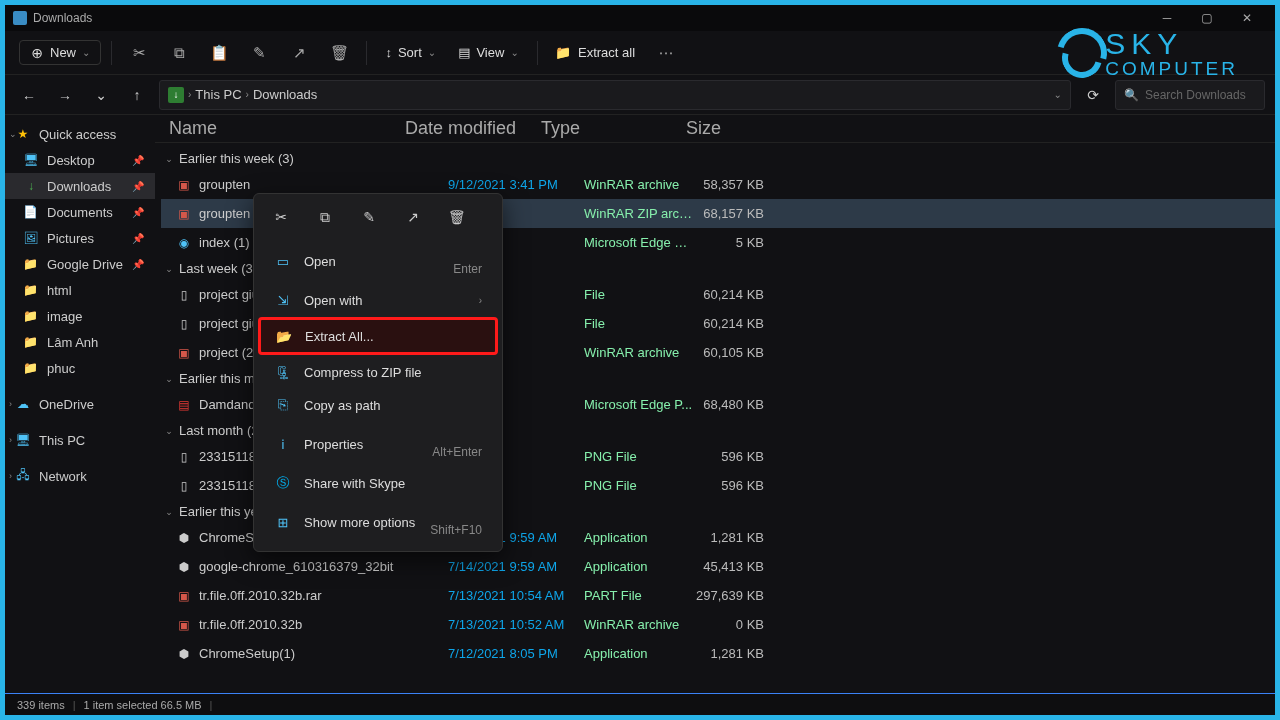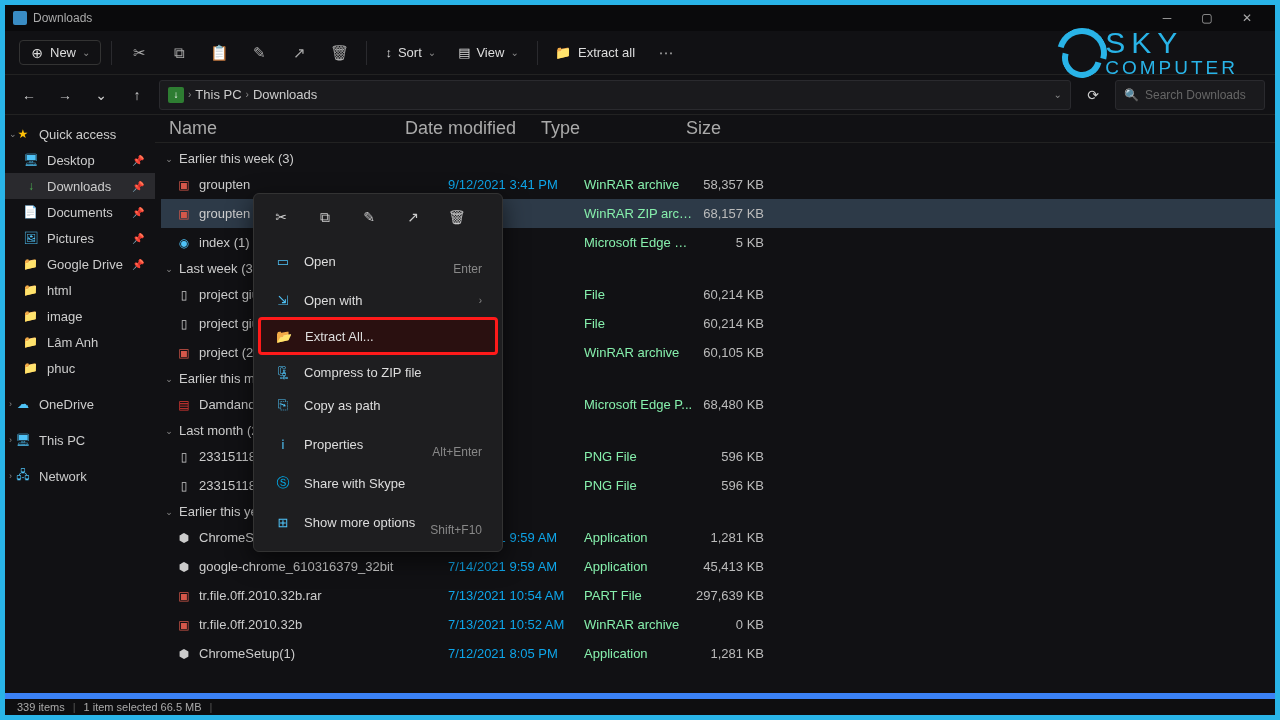--- a/index.html
+++ b/index.html
@@ -51,23 +51,23 @@
 .row .fsize { width: 70px; text-align: right; color: #bbb; }
 .ctx { position: absolute; left: 98px; top: 78px; width: 250px; background: #1e1e20; border: 1px solid #333; border-radius: 6px; padding: 6px 4px; box-shadow: 0 8px 24px rgba(0,0,0,0.6); z-index: 50; }
 .ctx-row-icons { display: flex; gap: 18px; padding: 4px 10px 8px 10px; }
 .ctx-ic { width: 26px; height: 26px; display: flex; align-items: center; justify-content: center; color: #ccc; font-size: 14px; border-radius: 4px; }
 .ctx-item { display: flex; align-items: center; padding: 7px 14px; color: #ddd; font-size: 13px; border-radius: 4px; gap: 12px; margin: 1px 2px; }
 .ctx-item.highlight { border: 3px solid #ff1a1a; background: #2a1010; margin: 0; }
 .ctx-item .ci-icon { width: 18px; height: 18px; display: flex; align-items: center; justify-content: center; font-size: 13px; color: #4fc3f7; }
 .ctx-item .ci-label { flex: 1; }
 .ctx-item .ci-short { color: #888; font-size: 12px; margin-top: 16px; }
 .ctx-item .ci-arrow { color: #888; font-size: 10px; }
-.statusbar { height: 22px; background: #0e0e10; border-top: 6px solid #3b82f6; display: flex; align-items: center; padding: 0 12px; color: #aaa; font-size: 11px; gap: 4px; }
+.statusbar { height: 22px; background: #0e0e10; border-top: 1px solid #3b82f6; display: flex; align-items: center; padding: 0 12px; color: #aaa; font-size: 11px; gap: 4px; }
 .statusbar .sep { color: #555; margin: 0 4px; }
-.logo { position: absolute; top: 28px; right: 42px; display: flex; gap: 2px; z-index: 100; }
+.logo { position: absolute; top: 28px; right: 42px; display: flex; align-items: center; gap: 2px; z-index: 100; }
 .logo-swirl { width: 50px; height: 50px; position: relative; }
 .logo-swirl::before, .logo-swirl::after { content: ''; position: absolute; border: 6px solid #29b4e8; border-radius: 50%; }
 .logo-swirl::before { width: 38px; height: 38px; top: 0; left: 4px; border-bottom-color: transparent; border-left-color: transparent; transform: rotate(-30deg); }
 .logo-swirl::after { width: 28px; height: 28px; top: 10px; left: 9px; border-top-color: transparent; border-right-color: transparent; transform: rotate(-30deg); }
 .logo-text { display: flex; flex-direction: column; line-height: 1; }
 .logo-sky { color: #29b4e8; font-size: 30px; font-weight: 300; letter-spacing: 6px; }
 .logo-comp { color: #29b4e8; font-size: 19px; font-weight: 300; letter-spacing: 3px; }
 </style>
 </head>
 <body>

